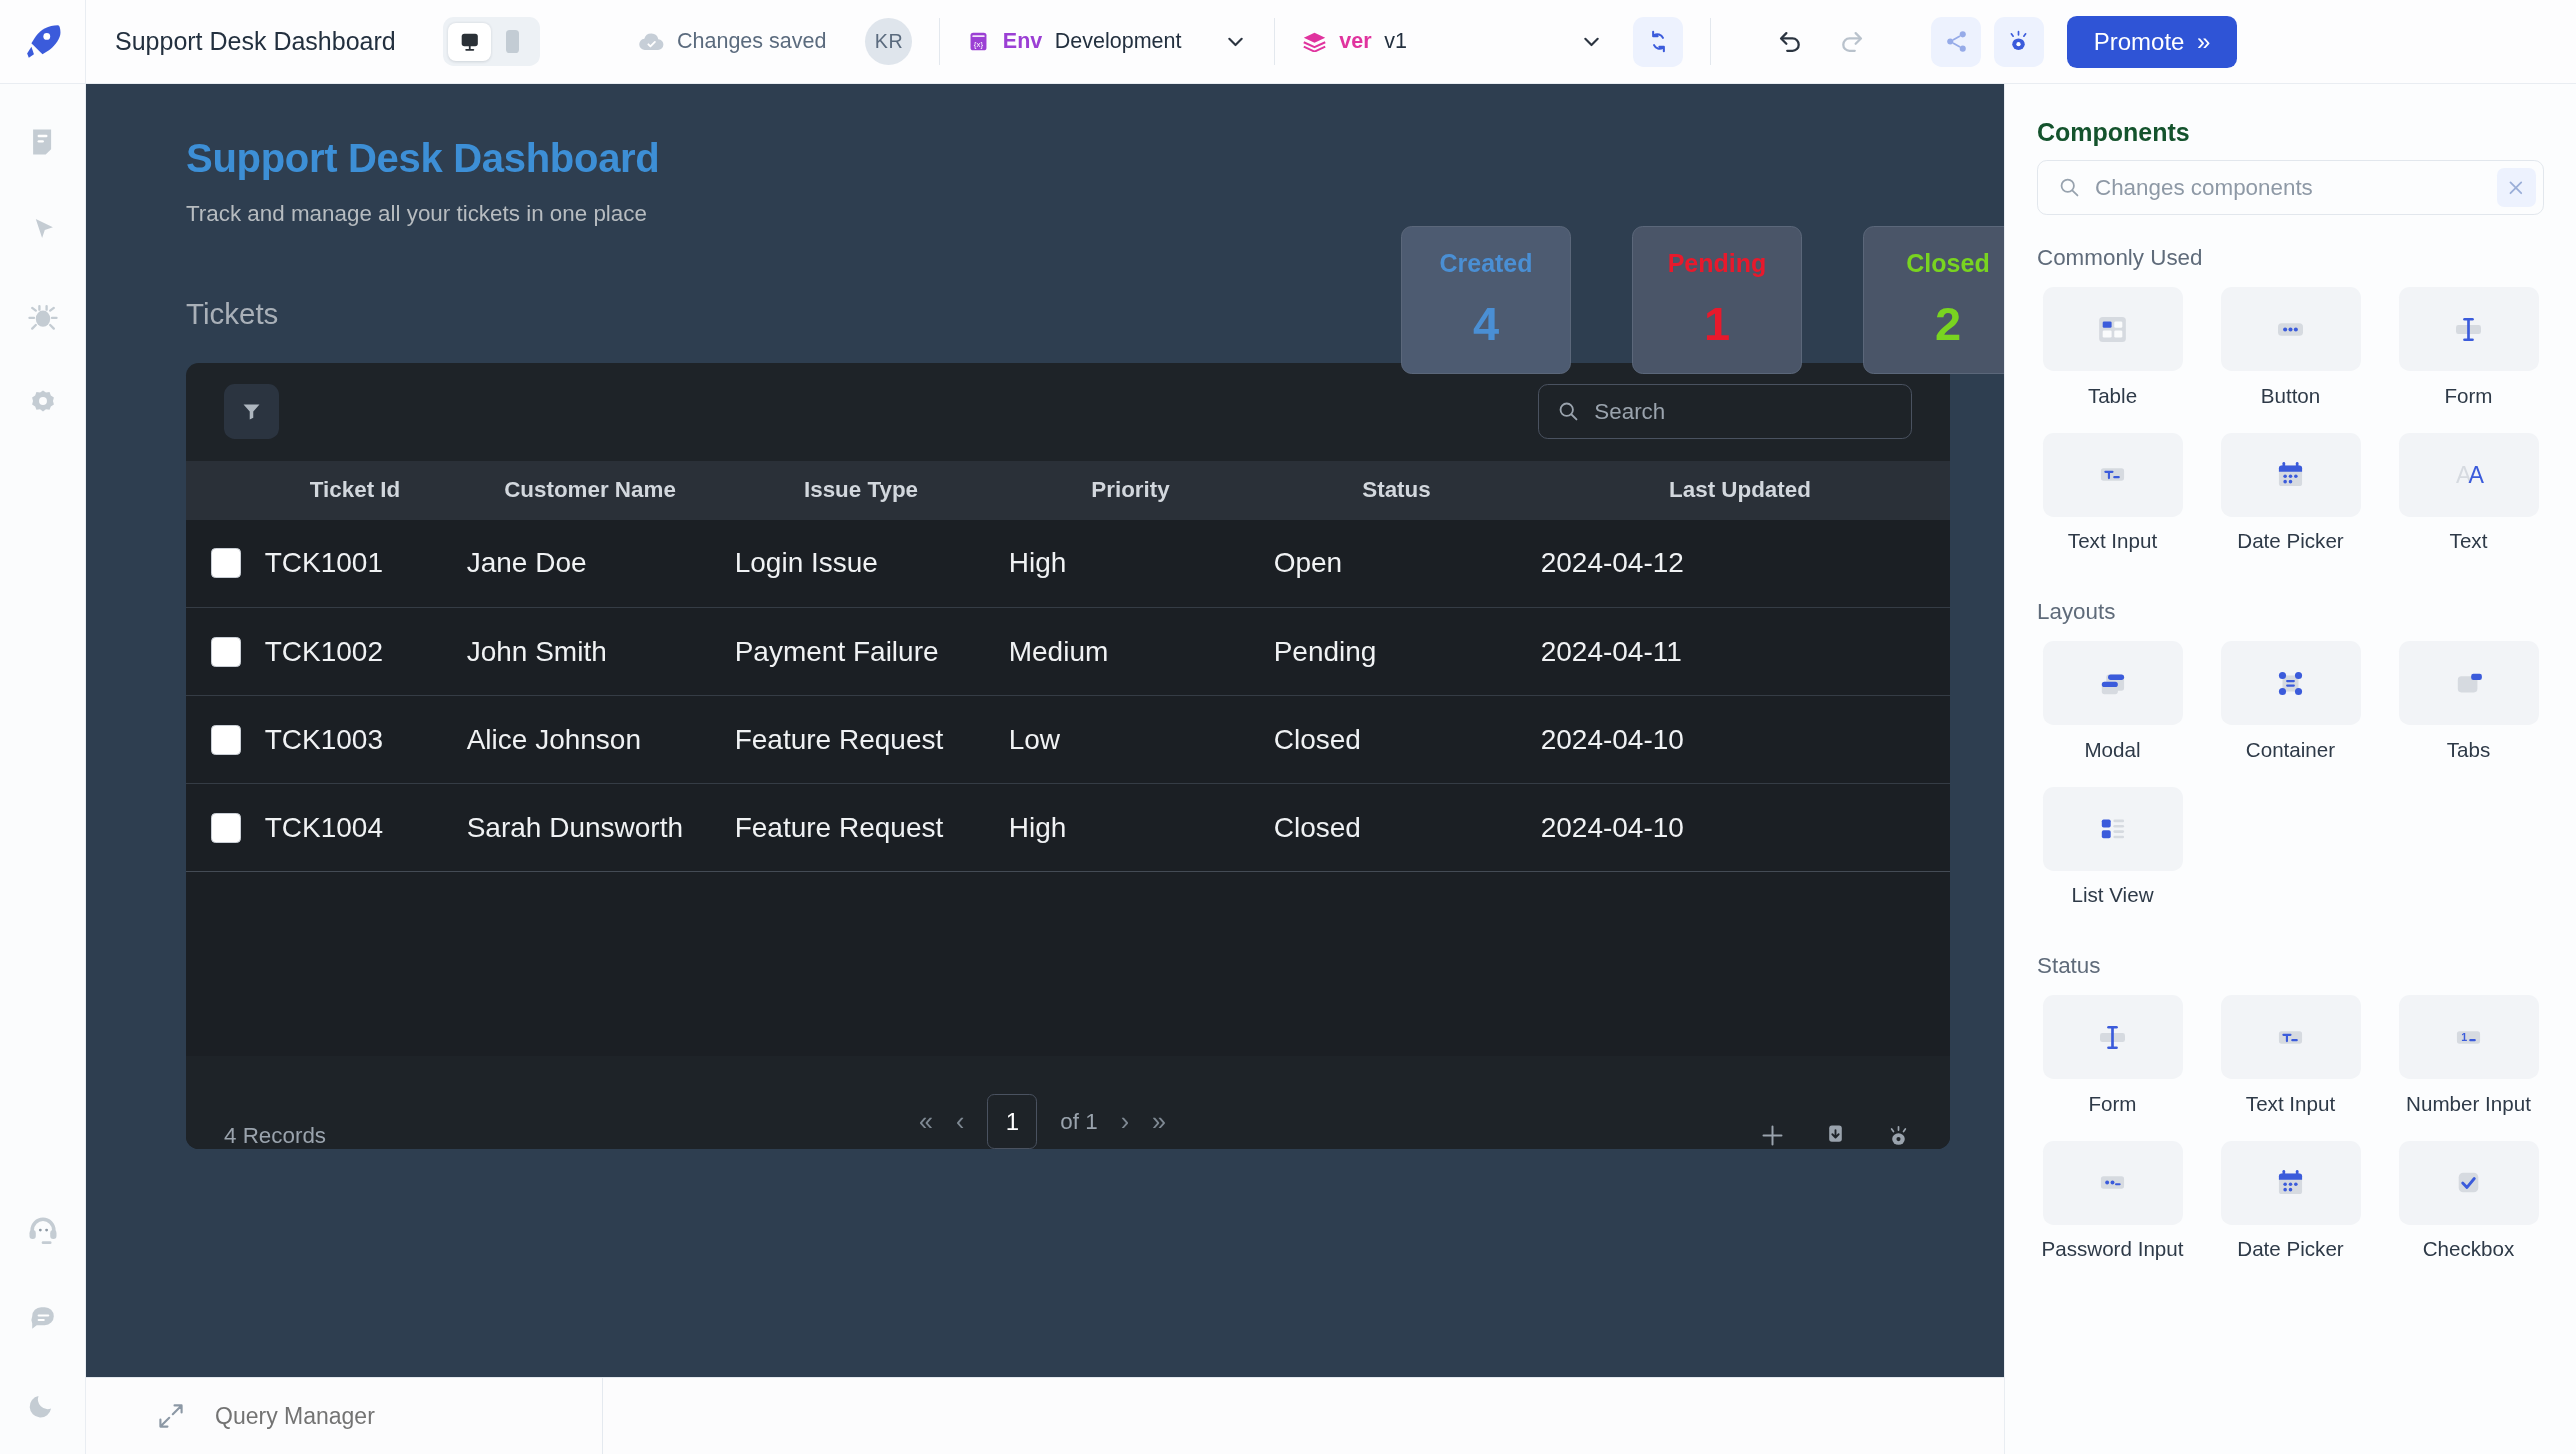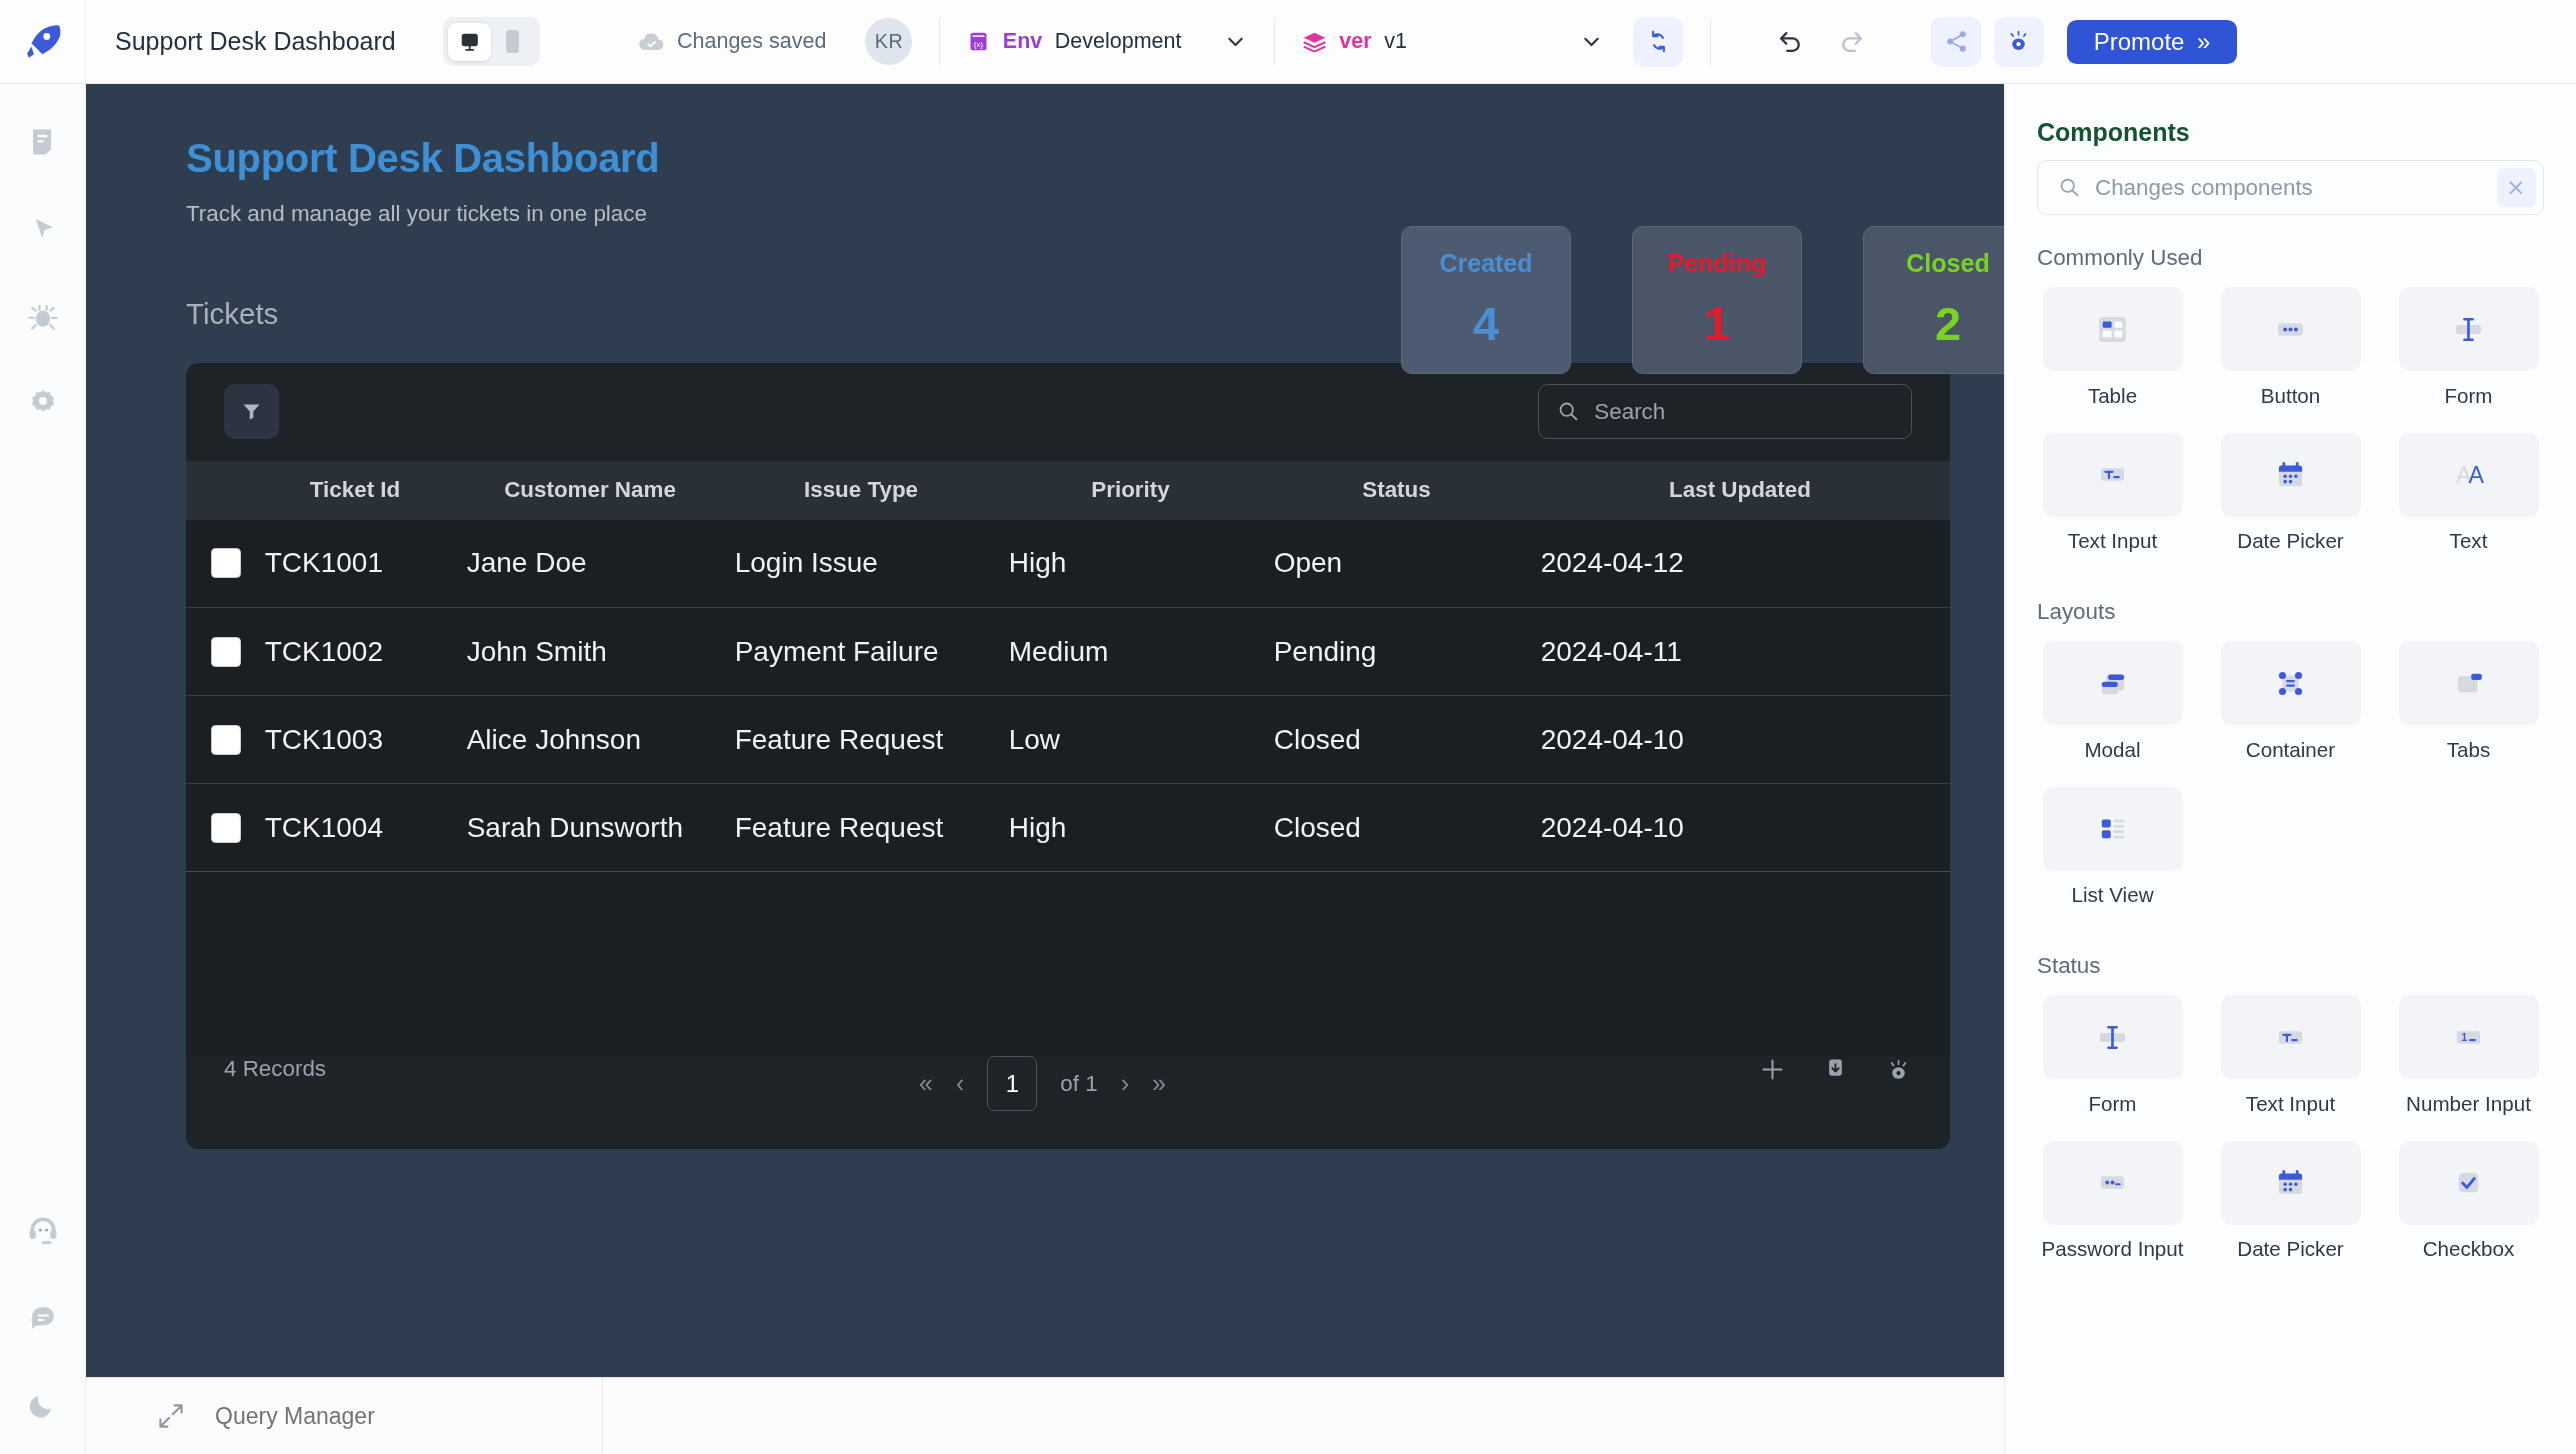--- a/index.html
+++ b/index.html
@@ -35,21 +35,21 @@
   .sel-val { font-size: 21.5px; color: #23303f; }
   .chev { width: 23px; height: 23px; }
   .env-ic { width: 23px; height: 23px; }
   .layers-ic { width: 25px; height: 21.5px; }
 
   .icon-sq { width: 50px; height: 50px; border-radius: 10.7px; display: flex; align-items: center; justify-content: center; }
   .icon-sq.tint { background: #edf2fe; }
 
   .undo-redo { display: flex; align-items: center; gap: 34px; margin-left: 36px; }
 
-  .promote { margin-left: 23px; margin-right: 25px; height: 44px; background: #2f54d6; color: #fff; font-size: 24px; border-radius: 9.8px; display: flex; align-items: center; gap: 12.5px; padding: 0 27px; white-space: nowrap; }
+  .promote { margin-left: 23px; margin-right: 25px; height: 52px; background: #2f54d6; color: #fff; font-size: 24px; border-radius: 9.8px; display: flex; align-items: center; gap: 12.5px; padding: 0 27px; white-space: nowrap; }
 
   
   .body-row { display: flex; flex: 1 1 auto; min-height: 0; }
 
   
   .rail { width: 86px; flex: 0 0 86px; background: #fbfcfd; border-right: 0.9px solid #e9edf2; display: flex; flex-direction: column; align-items: center; padding-top: 38px; }
   .rail-ic { width: 39px; height: 39px; margin-bottom: 48px; display: flex; align-items: center; justify-content: center; }
   .rail-spacer { flex: 1 1 auto; }
 
   
@@ -74,21 +74,21 @@
   .tbl-search { margin-left: auto; width: 374px; height: 55px; border: 0.9px solid #4a5260; border-radius: 9.8px; display: flex; align-items: center; gap: 14.3px; padding: 0 18px; color: #9aa3ad; font-size: 22.4px; }
 
   table.grid { width: 100%; border-collapse: collapse; table-layout: fixed; }
   table.grid th { background: #2a3038; color: #d2d7dd; font-size: 22.4px; font-weight: bold; text-align: center; height: 59px; padding: 0 10.7px; }
   table.grid td { color: #f0f2f4; font-size: 28px; height: 88px; padding: 0 10.7px; border-bottom: 0.9px solid #353c45; background: #1b1f24; }
   table.grid tr.last td { border-bottom: 0.9px solid #444b55; }
   .col-chk { width: 68px; padding-left: 25px !important; }
   .chk { width: 30px; height: 30px; border-radius: 4.5px; background: #fff; border: 0.9px solid #c9ced5; }
   .filler { height: 184px; background: #1b1f24; }
 
-  .tbl-footer { height: 93px; background: #1e2328; display: flex; align-items: flex-start; padding: 0 38px; }
+  .tbl-footer { height: 93px; background: #1e2328; display: flex; align-items: flex-end; padding: 0 38px; }
   .records { color: #9aa3ad; font-size: 22.4px; }
   .pager { margin: 0 auto; display: flex; align-items: center; gap: 23px; color: #9aa3ad; font-size: 22.4px; }
   .pg-ic { color: #7e8892; font-size: 25px; }
   .pg-box { width: 50px; height: 55px; border: 0.9px solid #4a5260; border-radius: 7.2px; display: flex; align-items: center; justify-content: center; color: #fff; font-size: 24px; }
   .foot-actions { display: flex; align-items: center; gap: 36px; }
 
   
   .querybar { height: 77px; flex: 0 0 77px; background: #fcfcfd; border-top: 0.9px solid #e4e9ef; display: flex; align-items: center; }
   .qm { width: 517px; height: 77px; display: flex; align-items: center; gap: 29px; padding-left: 70px; border-right: 0.9px solid #e4e9ef; }
   .qm-label { font-size: 23px; color: #737373; }

